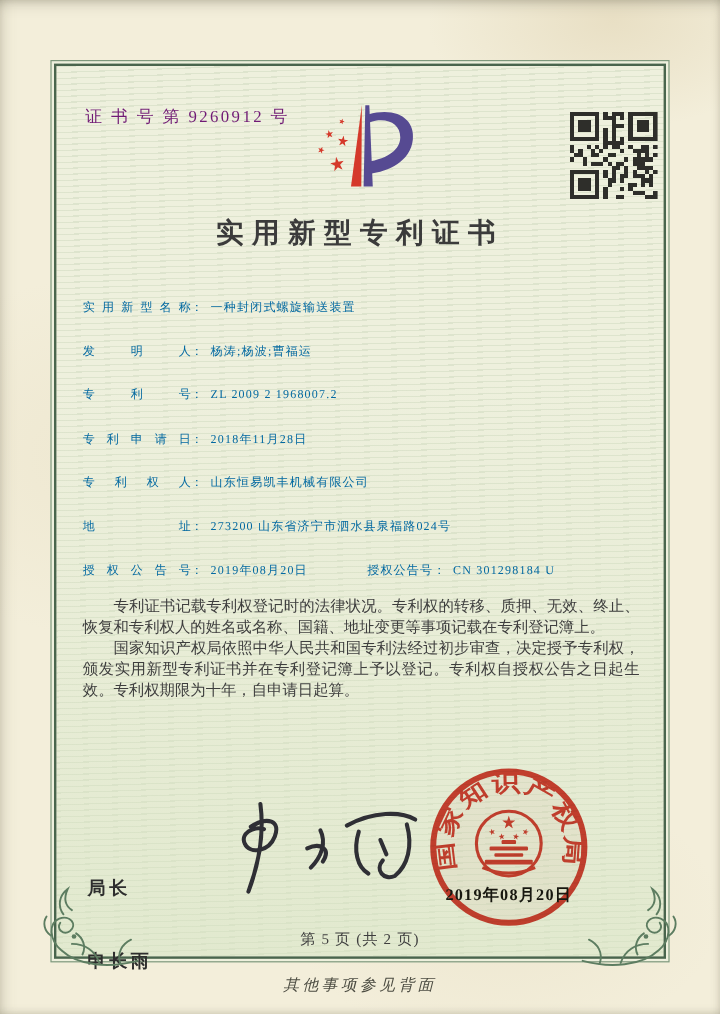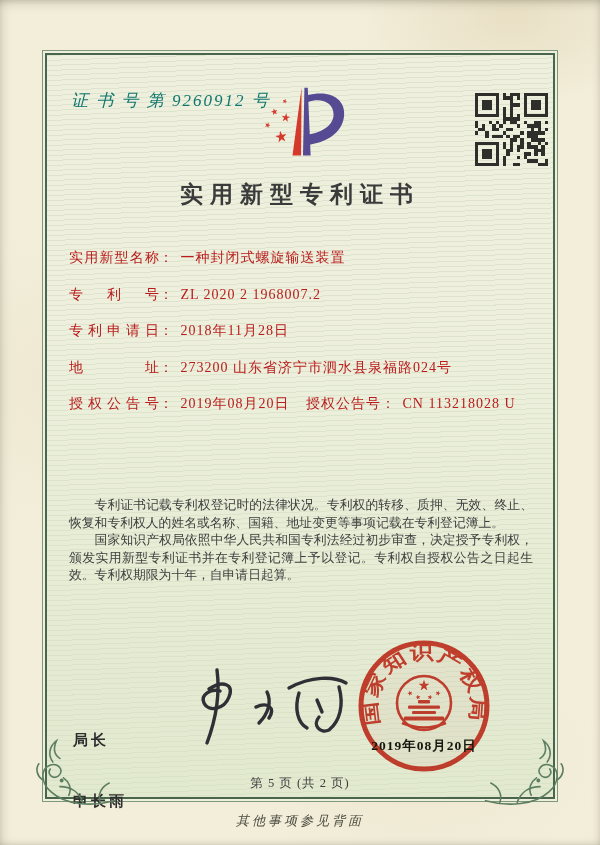--- a/index.html
+++ b/index.html
@@ -32,32 +32,32 @@
     position:absolute;inset:2px;
     border:2px solid #49654d;
     background:
       linear-gradient(180deg, rgba(235,238,220,0) 35%, rgba(213,226,192,.5) 100%),
       repeating-linear-gradient(178deg, rgba(139,168,126,.17) 0px, rgba(139,168,126,.17) 1px, transparent 1px, transparent 5px);
   }
   .content{position:absolute;inset:0;}
   
   .cert-no{
     position:absolute;left:28px;top:38px;
-    font-size:17px;letter-spacing:2px;color:#0f766e;font-style:italic;
+    font-size:14px;letter-spacing:2px;color:#701a75;
   }
   .logo{position:absolute;left:212px;top:30px;width:96px;height:84px;}
   .qr{position:absolute;left:432px;top:42px;width:73px;height:73px;}
   .title{
     position:absolute;left:0;top:128px;width:100%;
     margin:0;text-align:center;
     font-size:23px;font-weight:700;letter-spacing:7px;color:#3b3b3b;
   }
   
   .fields{position:absolute;left:26px;top:198px;width:468px;}
-  .row{position:relative;height:36.5px;font-size:14px;color:#b91c1c;white-space:nowrap;}
+  .row{position:relative;height:36.5px;font-size:10px;color:#0369a1;white-space:nowrap;}
   .flabel{
     display:inline-block;width:90px;vertical-align:bottom;
     text-align:justify;text-align-last:justify;-moz-text-align-last:justify;
   }
   .colon{display:inline-block;}
   .fvalue{letter-spacing:1px;padding-left:4px;}
   .pair2{position:absolute;left:237px;top:0;}
   .pair2 .flabel{width:auto;text-align-last:auto;letter-spacing:1px;}
   
   .body-text{
@@ -343,37 +343,45 @@
         </svg>
 
       <h1 class="title">实用新型专利证书</h1>
 
       <div class="fields">
         <div class="row">
           <span class="flabel">实用新型名称</span><span class="colon">：</span>
           <span class="fvalue">一种封闭式螺旋输送装置</span>
         </div>
         <div class="row">
+          <span class="flabel">发明人</span><span class="colon">：</span>
+          <span class="fvalue">杨涛;杨波;曹福运</span>
+        </div>
+        <div class="row">
           <span class="flabel">专利号</span><span class="colon">：</span>
-          <span class="fvalue">ZL 2020 2 1968007.2</span>
+          <span class="fvalue">ZL 2009 2 1968007.2</span>
         </div>
         <div class="row">
           <span class="flabel">专利申请日</span><span class="colon">：</span>
           <span class="fvalue">2018年11月28日</span>
+        </div>
+        <div class="row">
+          <span class="flabel">专利权人</span><span class="colon">：</span>
+          <span class="fvalue">山东恒易凯丰机械有限公司</span>
         </div>
         <div class="row">
           <span class="flabel">地址</span><span class="colon">：</span>
           <span class="fvalue">273200 山东省济宁市泗水县泉福路024号</span>
         </div>
         <div class="row">
           <span class="flabel">授权公告号</span><span class="colon">：</span>
           <span class="fvalue">2019年08月20日</span>
           <span class="pair2">
             <span class="flabel">授权公告号</span><span class="colon">：</span>
-            <span class="fvalue">CN 113218028 U</span>
+            <span class="fvalue">CN 301298184 U</span>
           </span>
         </div>
       </div>
 
       <div class="body-text">
         <p>专利证书记载专利权登记时的法律状况。专利权的转移、质押、无效、终止、恢复和专利权人的姓名或名称、国籍、地址变更等事项记载在专利登记簿上。</p>
         <p>国家知识产权局依照中华人民共和国专利法经过初步审查，决定授予专利权，颁发实用新型专利证书并在专利登记簿上予以登记。专利权自授权公告之日起生效。专利权期限为十年，自申请日起算。</p>
       </div>
 
       <div class="signer">

